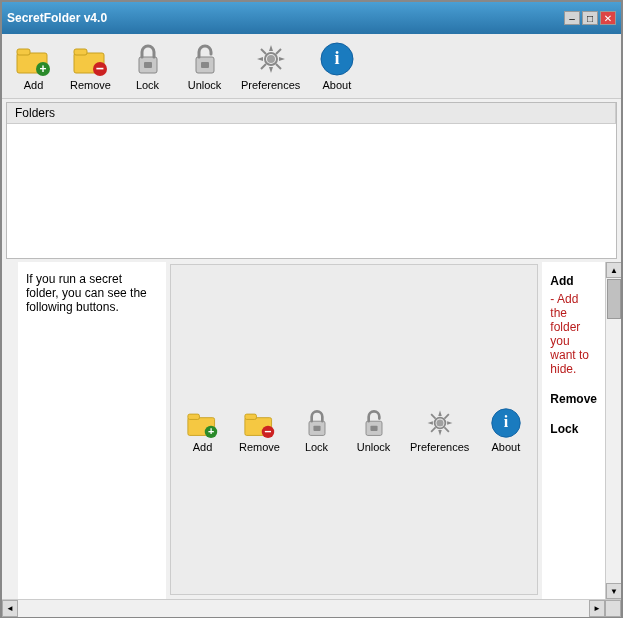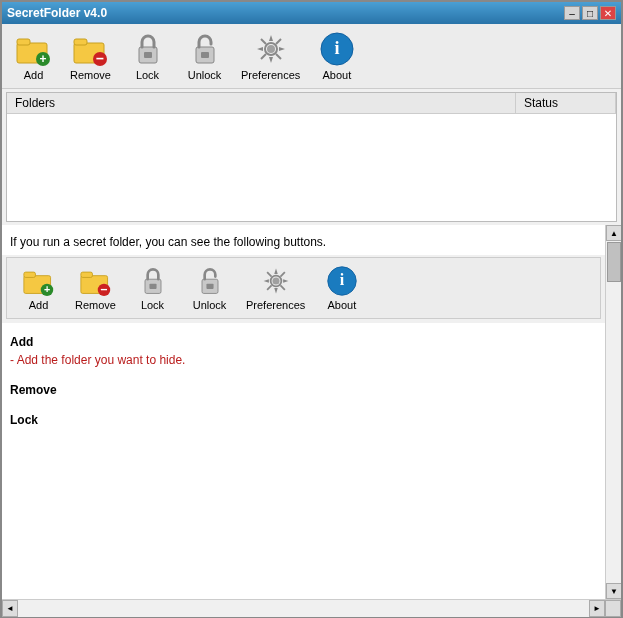--- a/index.html
+++ b/index.html
@@ -19,21 +19,21 @@
       display: flex;
       flex-direction: column;
     }
     .title-bar {
       background: linear-gradient(to bottom, #4a9fd4, #2873a8);
       color: white;
       display: flex;
       align-items: center;
       justify-content: space-between;
       padding: 3px 5px;
-      height: 22px;
+      height: 32px;
     }
     .title-bar-text {
       font-size: 12px;
       font-weight: bold;
     }
     .title-bar-controls {
       display: flex;
       gap: 2px;
     }
     .title-btn {
@@ -205,21 +205,22 @@
     }
     .main-content {
       display: flex;
       flex: 1;
       overflow: hidden;
     }
     .scrollable-content {
       flex: 1;
       overflow: hidden;
       display: flex;
-      flex-direction: column;
+      flex-direction: row;
+      padding-left: 16px;
     }
   </style>
 </head>
 <body>
 
 <div class="window">
 
   <div class="title-bar">
     <span class="title-bar-text">SecretFolder v4.0</span>
     <div class="title-bar-controls">
@@ -299,24 +300,23 @@
       <div class="icon">
         <svg width="36" height="36" viewBox="0 0 36 36">
           <circle cx="18" cy="18" r="16" fill="#1a7bbf" stroke="#1060a0" stroke-width="1"></circle>
           <text x="18" y="23" text-anchor="middle" fill="white" font-size="18" font-weight="bold" font-family="serif">i</text>
         </svg>
       </div>
       <span class="label">About</span>
     </button>
   </div>
 
-  <div style="background:white; border:1px solid #bbb; margin:3px 4px; height:130px; display:flex; flex-direction:column;">
+  <div style="background:white; border:1px solid #bbb; margin:3px 4px; height:157px; display:flex; flex-direction:column;">
     <div class="table-header">
       <div class="col col-folders">Folders</div>
-      <div class="col col-status">Status</div>
     </div>
     <div class="table-body"></div>
   </div>
 
   <div class="main-content">
     <div class="scrollable-content">
 
       <div style="padding: 10px 8px 6px 8px; background:white; font-size:12px;">
         <span>If you run a secret folder, you can see the following buttons.</span>
       </div>

